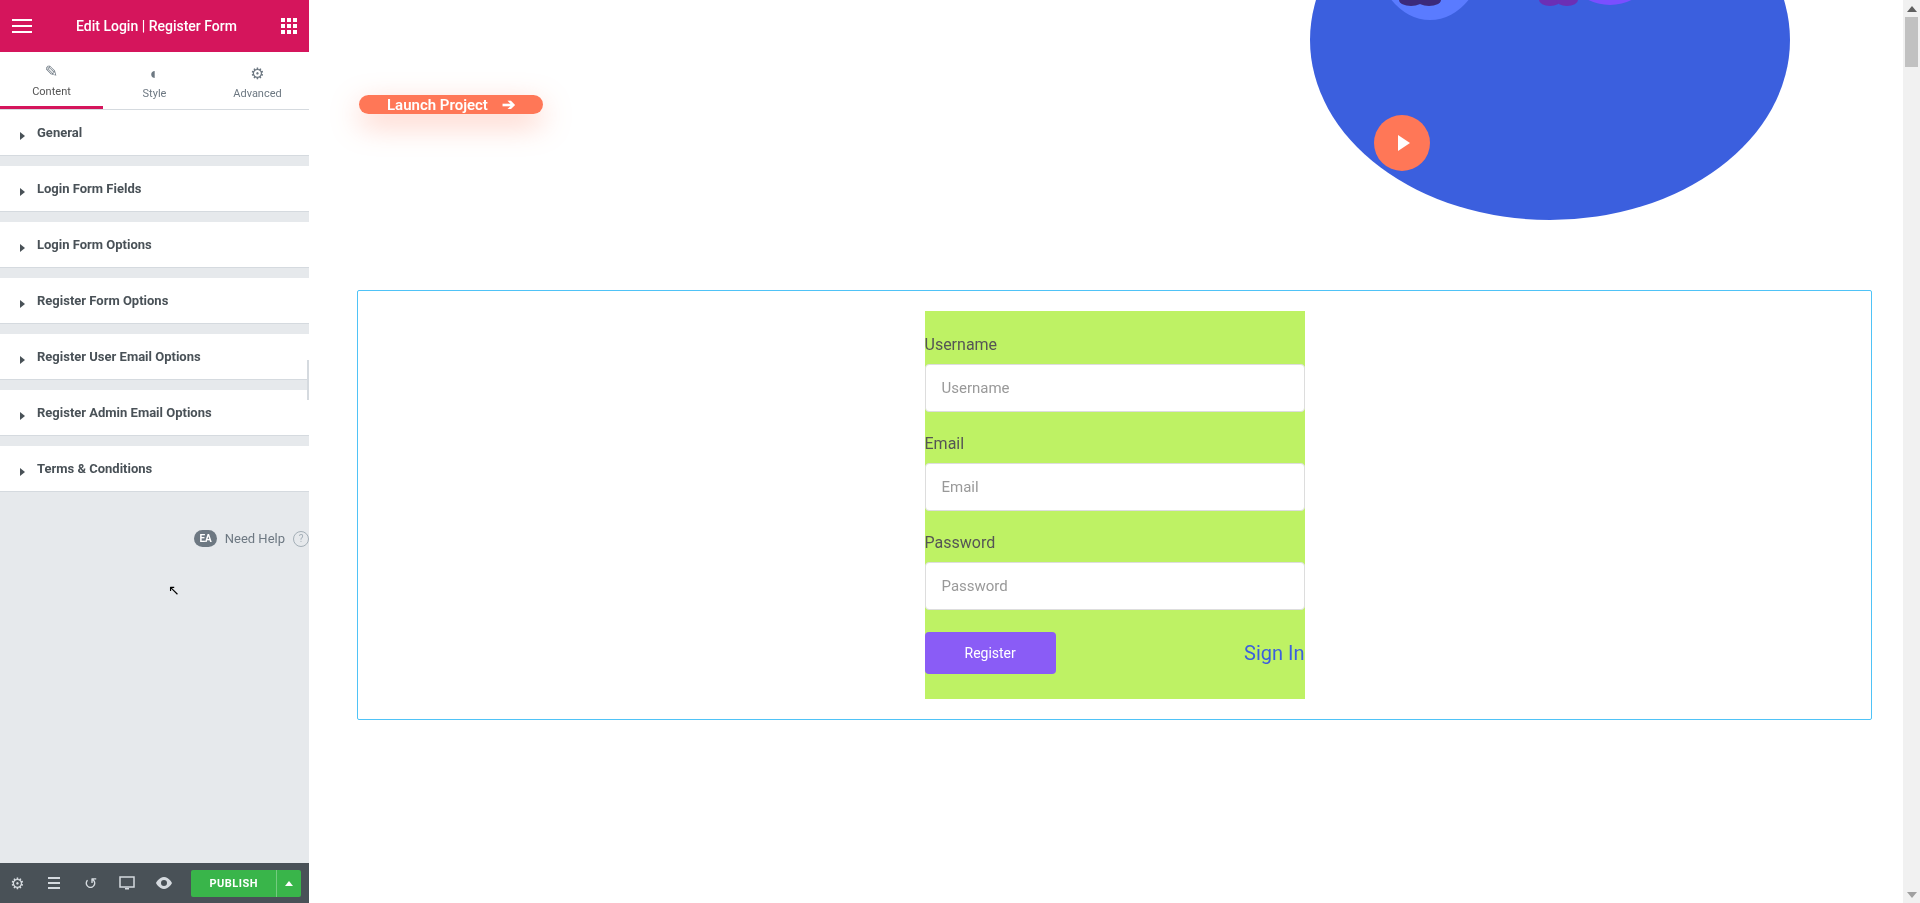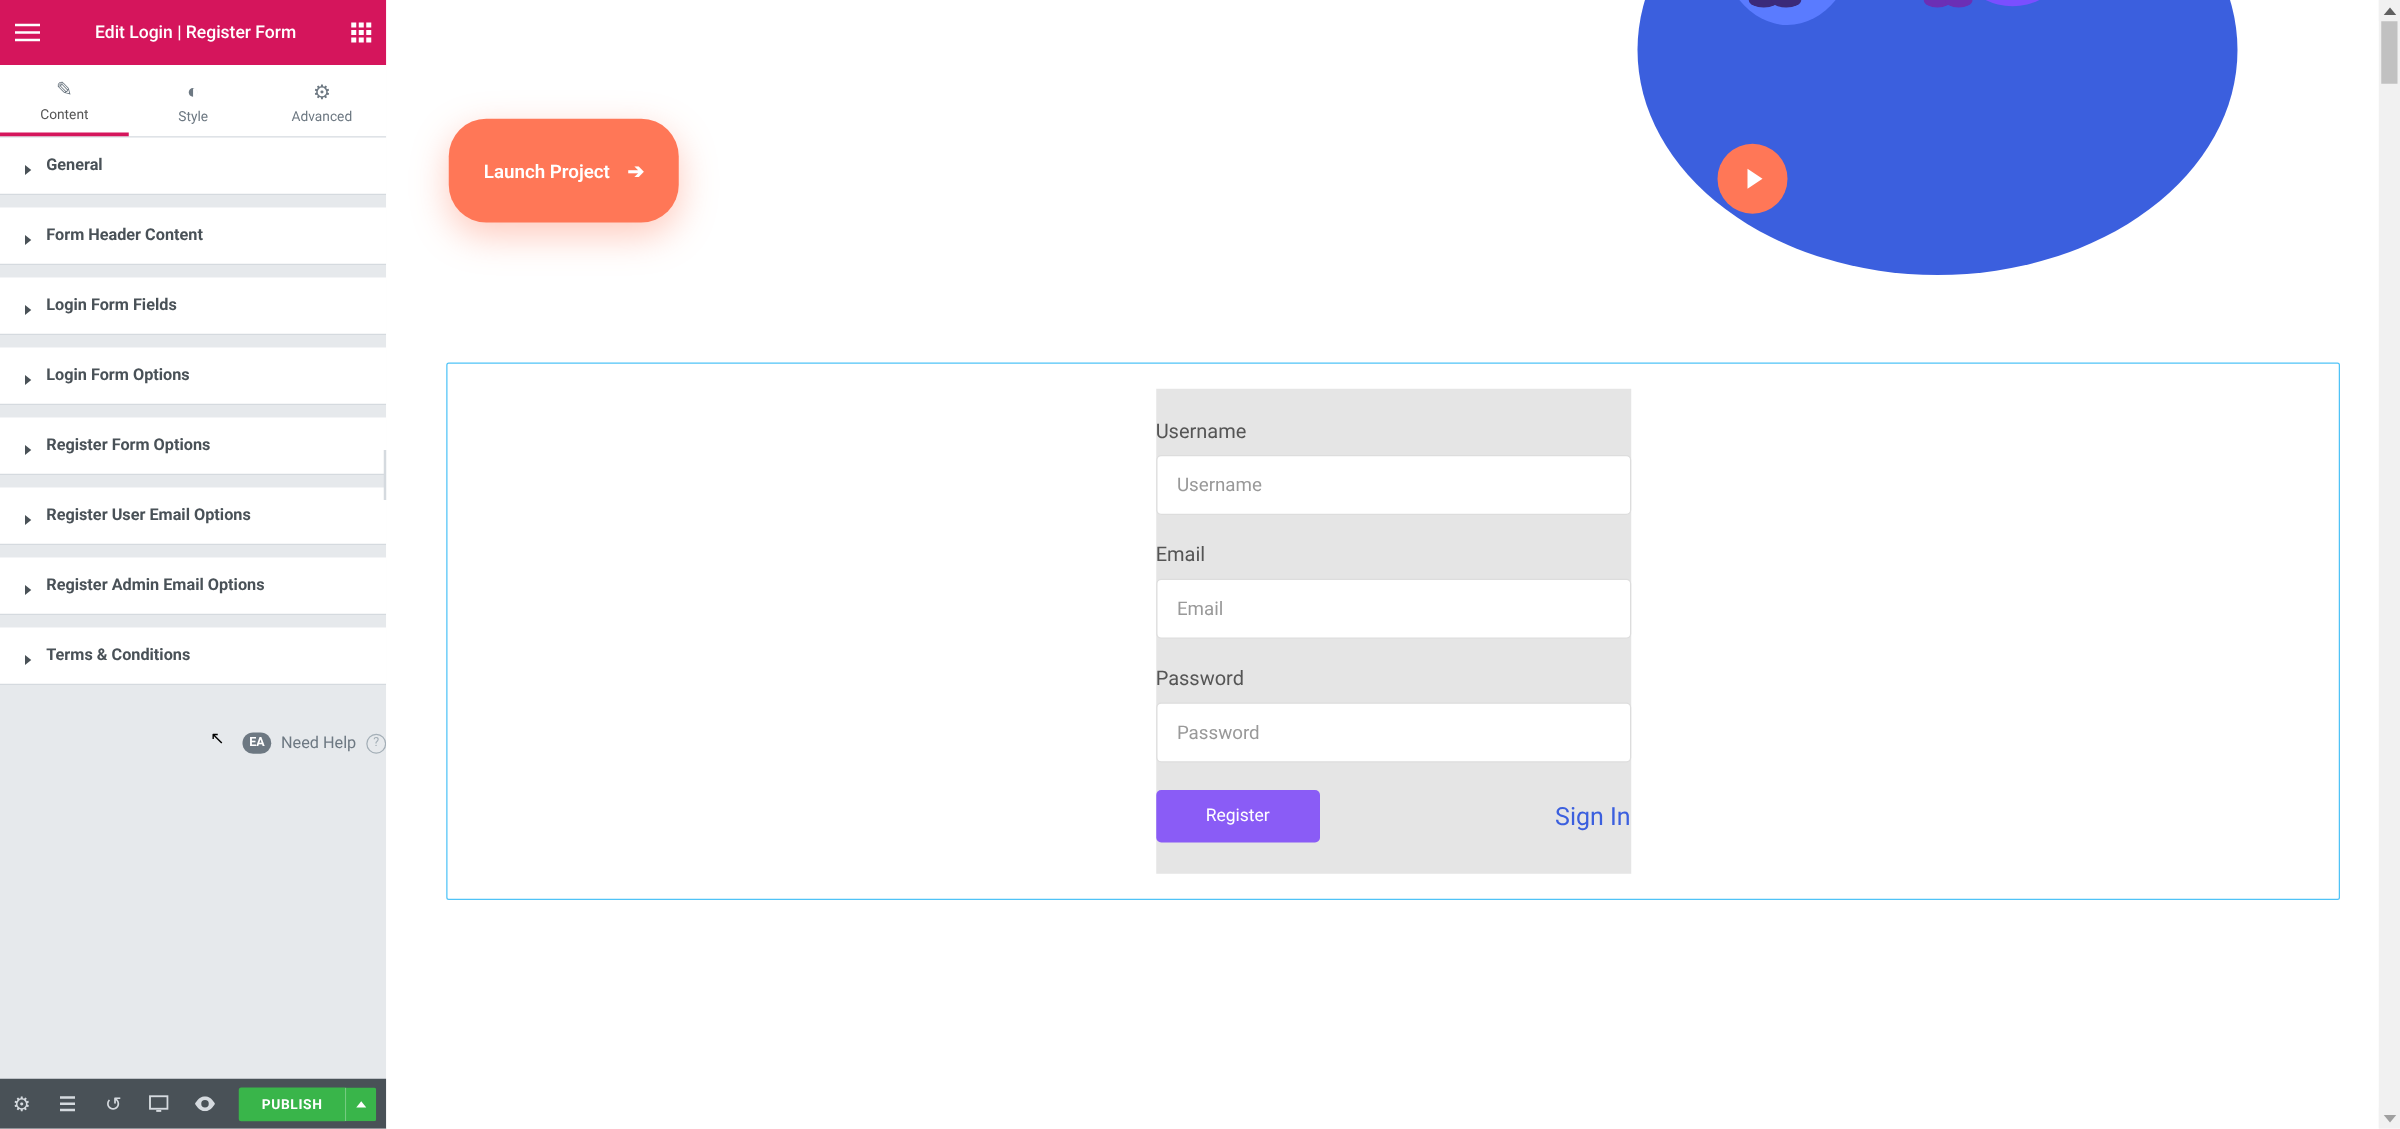--- a/index.html
+++ b/index.html
@@ -41,29 +41,29 @@
 
 .canvas { flex: 1; position: relative; overflow: hidden; background: #fff; }
 .scrollbar-track { position: absolute; right: 0; top: 0; width: 17px; height: 100%; background: #f1f1f1; }
 .scrollbar-up, .scrollbar-down { position: absolute; right: 0; width: 17px; height: 17px; background: #f1f1f1; display: flex; align-items: center; justify-content: center; }
 .scrollbar-up { top: 0; } .scrollbar-down { bottom: 0; }
 .scrollbar-up::after { content:""; border-left:5px solid transparent; border-right:5px solid transparent; border-bottom:6px solid #606060; }
 .scrollbar-down::after { content:""; border-left:5px solid transparent; border-right:5px solid transparent; border-top:6px solid #a0a0a0; }
 .scrollbar-thumb { position: absolute; right: 2px; top: 17px; width: 13px; height: 50px; background: #c1c1c1; border-radius: 0; }
 
 .hero { position: relative; height: 240px; }
-.hero-button { position: absolute; left: 50px; top: 95px; background: #ff7757; color: #fff; border: none; padding: 32px 28px; border-radius: 30px; font-size: 15px; font-weight: 600; cursor: pointer; display: flex; align-items: center; gap: 14px; box-shadow: 0 10px 30px rgba(255,119,87,0.4); }
+.hero-button { position: absolute; left: 50px; top: 95px; background: #ff7757; color: #fff; border: none; padding: 0 28px; border-radius: 30px; font-size: 15px; font-weight: 600; cursor: pointer; display: flex; align-items: center; gap: 14px; box-shadow: 0 10px 30px rgba(255,119,87,0.4); }
 .hero-button .arrow { font-size: 16px; }
 .circle-bg { position: absolute; right: 130px; top: -140px; width: 480px; height: 360px; background: #3b5fde; border-radius: 50%; overflow: visible; }
 .circle-pink { position: absolute; right: 470px; top: 90px; width: 180px; height: 180px; background: #fce4ec; border-radius: 50%; z-index: -1; }
 .play-btn { position: absolute; right: 490px; top: 115px; width: 56px; height: 56px; background: #ff7757; border-radius: 50%; display: flex; align-items: center; justify-content: center; cursor: pointer; }
 .play-btn::after { content: ""; border-top: 8px solid transparent; border-bottom: 8px solid transparent; border-left: 12px solid #fff; margin-left: 3px; }
 
 .form-container { margin: 50px 48px 0 48px; border: 1px solid #4fc3f7; border-radius: 2px; padding: 20px; display: flex; justify-content: center; min-height: 430px; }
-.form-card { width: 380px; background: #e5e5e5; padding: 24px 0 20px 0; }
+.form-card { width: 380px; background: #bef264; padding: 24px 0 20px 0; }
 .form-group { margin-bottom: 22px; }
 .form-label { font-size: 16px; color: #555; margin-bottom: 10px; display: block; }
 .form-input { width: 100%; padding: 14px 16px; border: 1px solid #ddd; border-radius: 4px; font-size: 15px; color: #333; }
 .form-input::placeholder { color: #999; }
 .form-actions { display: flex; align-items: center; justify-content: space-between; margin-top: 8px; }
 .register-btn { background: #8a5cf6; color: #fff; border: none; padding: 13px 40px; border-radius: 4px; font-size: 14px; cursor: pointer; }
 .signin-link { color: #3b5fde; font-size: 20px; cursor: pointer; margin-left: 21px; }
 
 .cursor { position: absolute; left: 168px; top: 582px; font-size: 14px; pointer-events: none; z-index: 999; }
 </style>
@@ -104,26 +104,20 @@
       <span class="tab-icon">⚙</span>
       <span>Advanced</span>
     </div>
   </div>
 
   <div class="sections">
     <div class="section">
         <div class="section-header">
           <span class="caret"></span>
           <span>General</span>
-        </div>
-      </div>
-    <div class="section">
-        <div class="section-header">
-          <span class="caret"></span>
-          <span>Form Header Content</span>
         </div>
       </div>
     <div class="section">
         <div class="section-header">
           <span class="caret"></span>
           <span>Login Form Fields</span>
         </div>
       </div>
     <div class="section">
         <div class="section-header">

